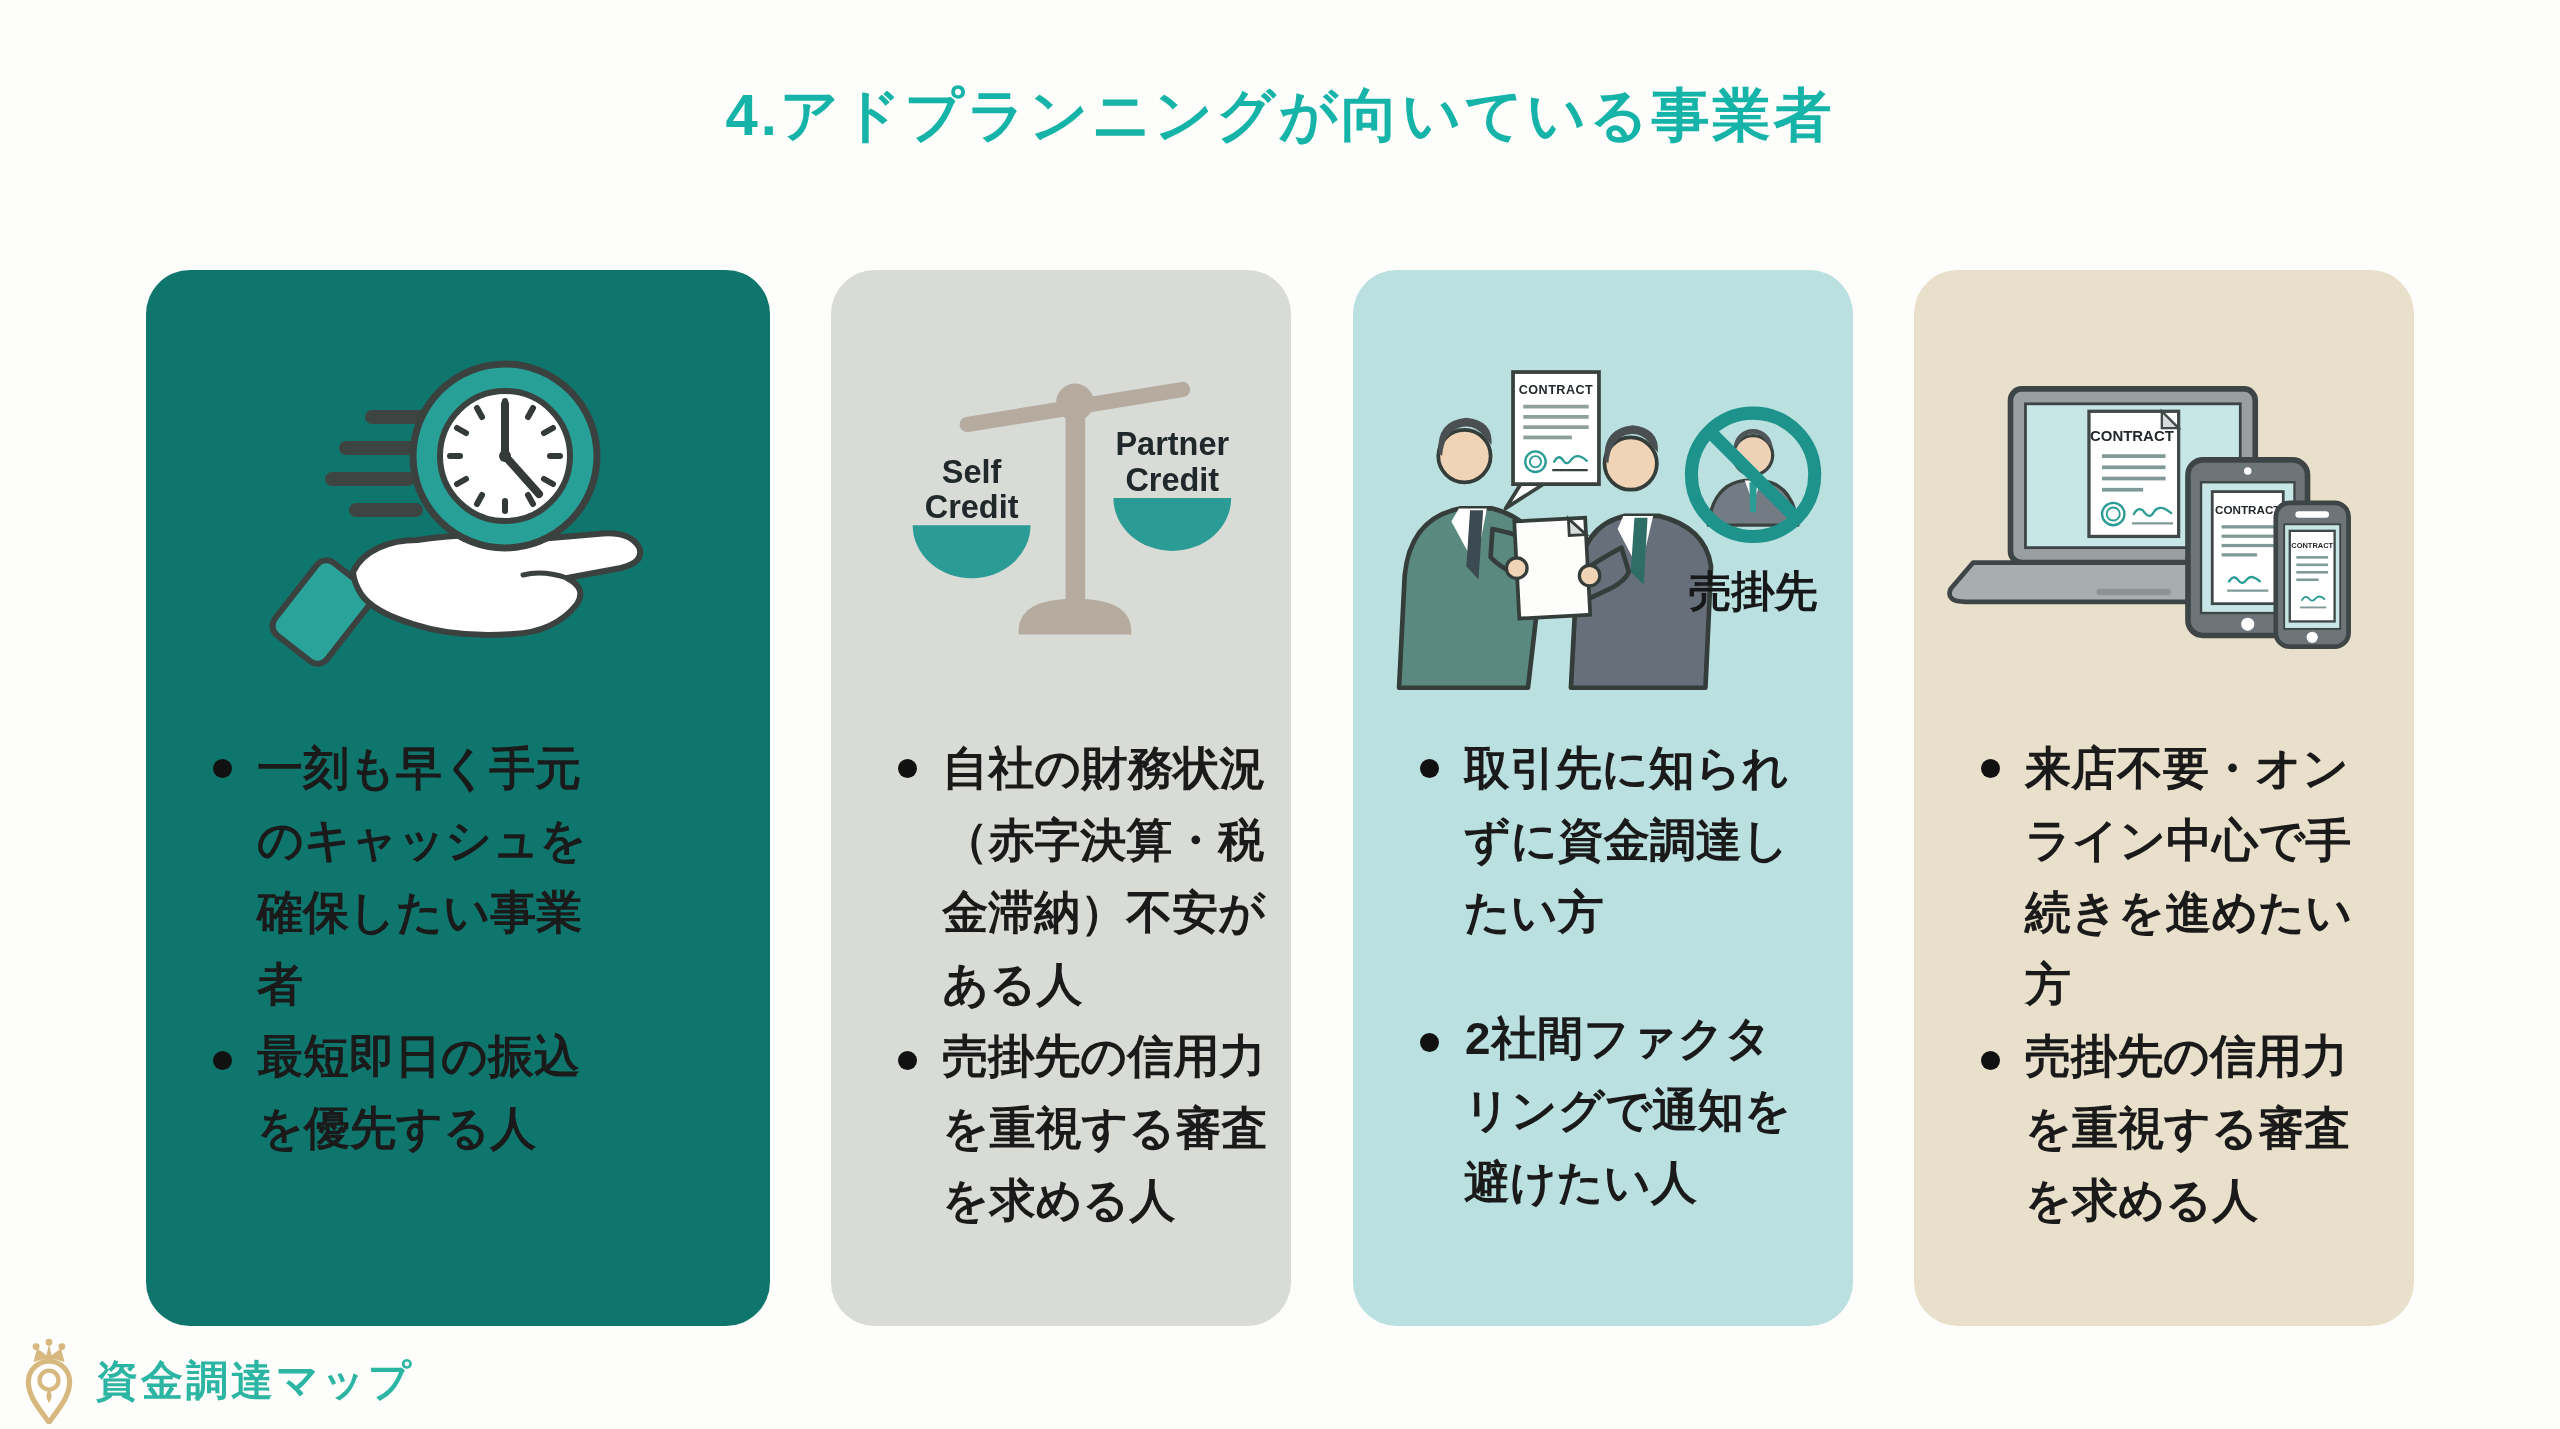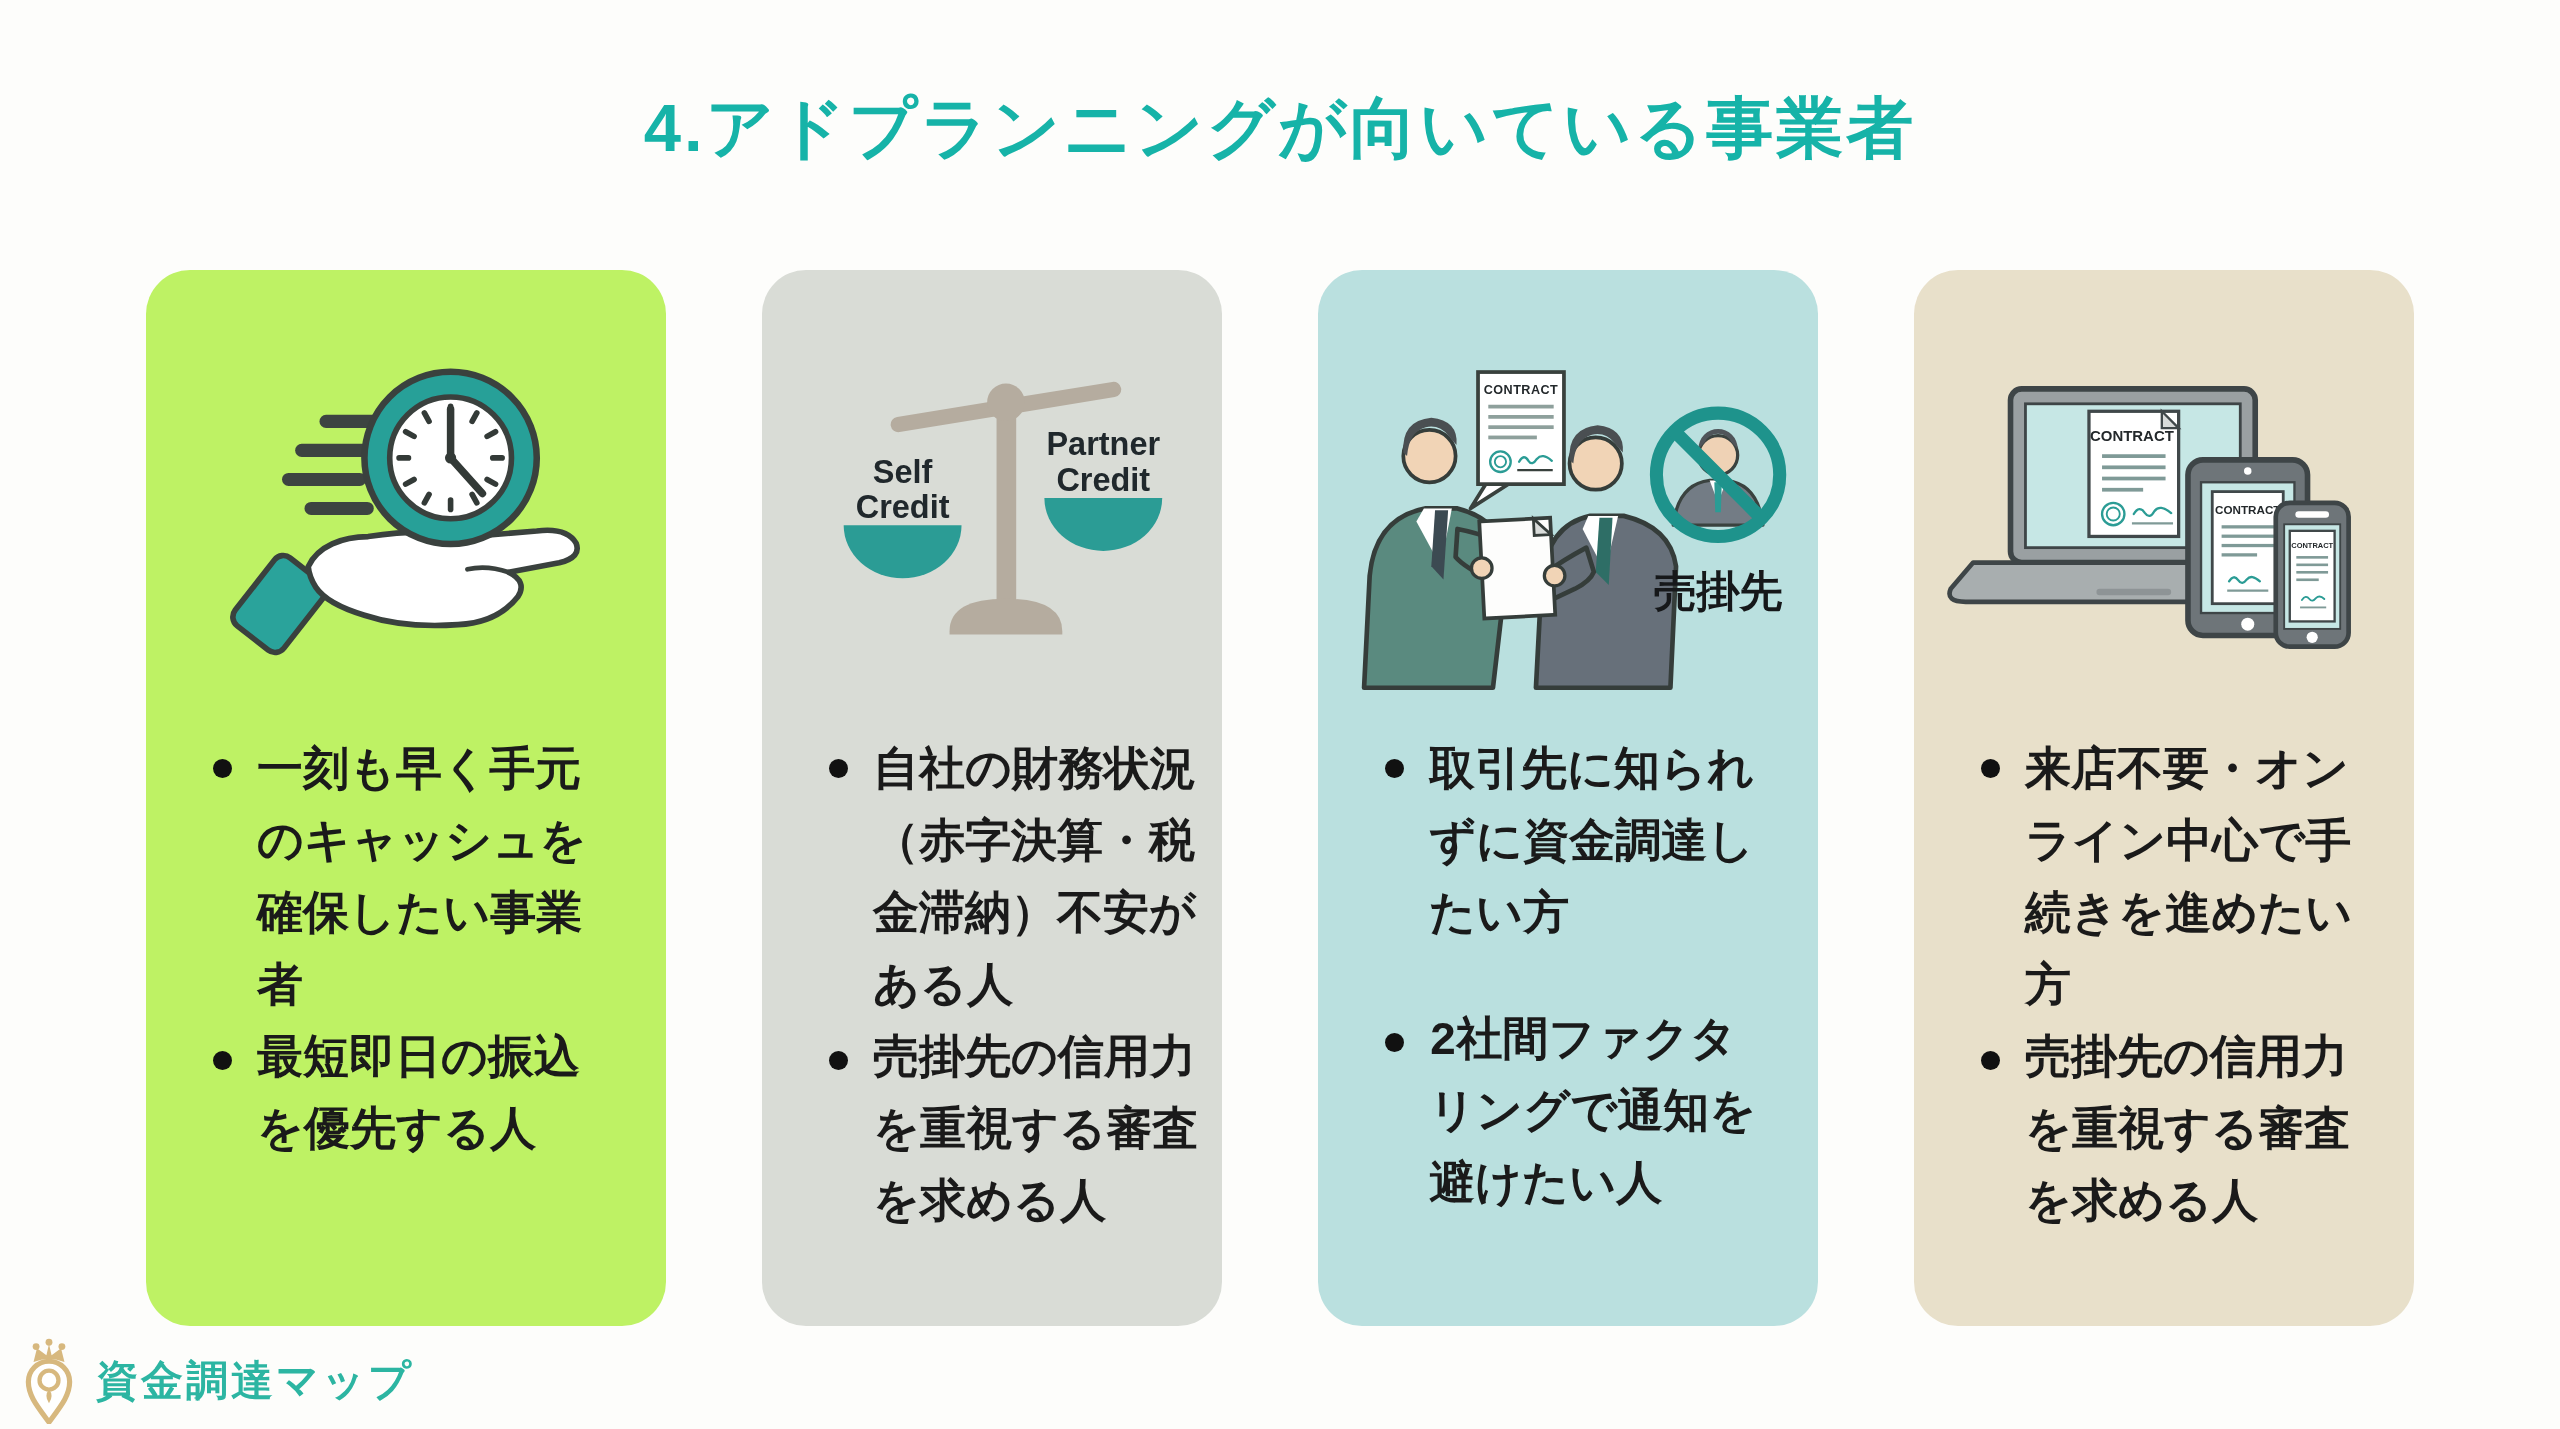--- a/index.html
+++ b/index.html
@@ -4,31 +4,31 @@
 <style>
   html,body{margin:0;padding:0;}
   body{
     width:2560px;height:1429px;position:relative;overflow:hidden;
     background:#fdfdfb;
     font-family:"Liberation Sans","DejaVu Sans",sans-serif;
   }
   .page-title{
     position:absolute;top:38px;left:0;width:2560px;
     text-align:center;
-    font-size:67px;font-weight:900;letter-spacing:3px;
+    font-size:58px;font-weight:900;letter-spacing:3px;
     color:#16b3a8;
   }
   .cards{
     position:absolute;top:270px;left:146px;width:2268px;
     display:flex;justify-content:space-between;
   }
   .card{
     height:1056px;border-radius:44px;box-sizing:border-box;padding-left:33px;
   }
-  .card.c1{width:520px;background:#bef264;}
+  .card.c1{width:624px;background:#0f766e;}
   .card.c2{width:460px;background:#d9dcd6;}
   .card.c3{width:500px;background:#bae0df;}
   .card.c4{width:500px;background:#e8e0ca;}
   .illus{
     height:432px;display:flex;align-items:center;justify-content:center;
   }
   .illus svg{display:block;}
   .bullets{
     margin:0;padding:30px 0 0 30px;width:400px;list-style:none;
   }

